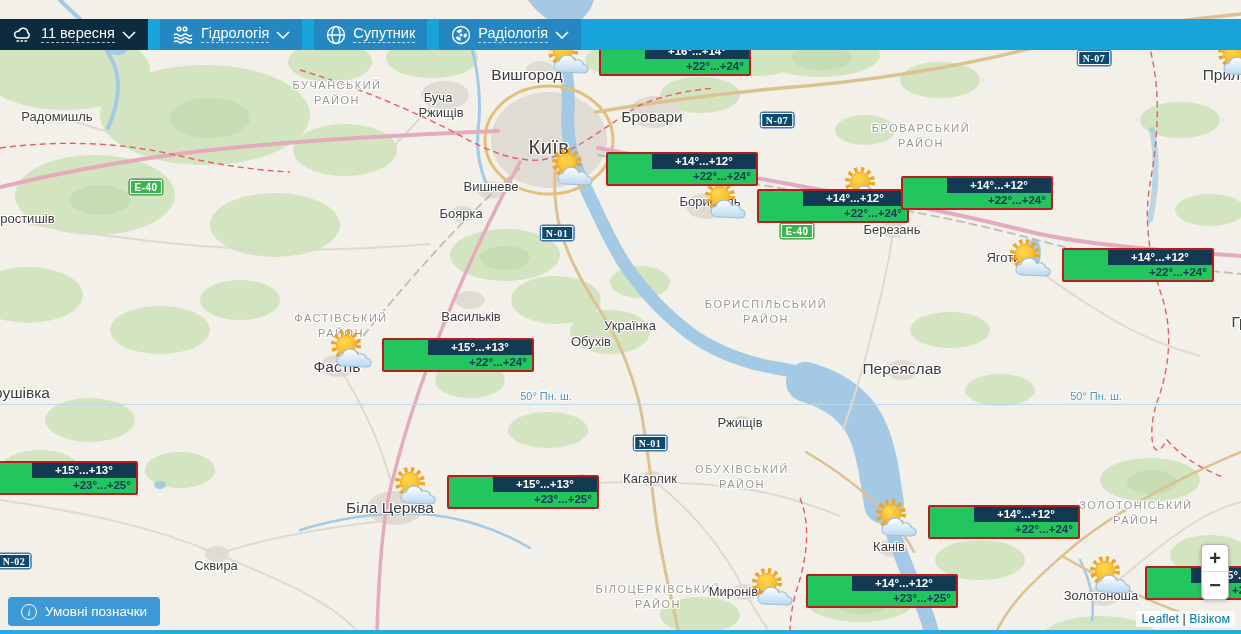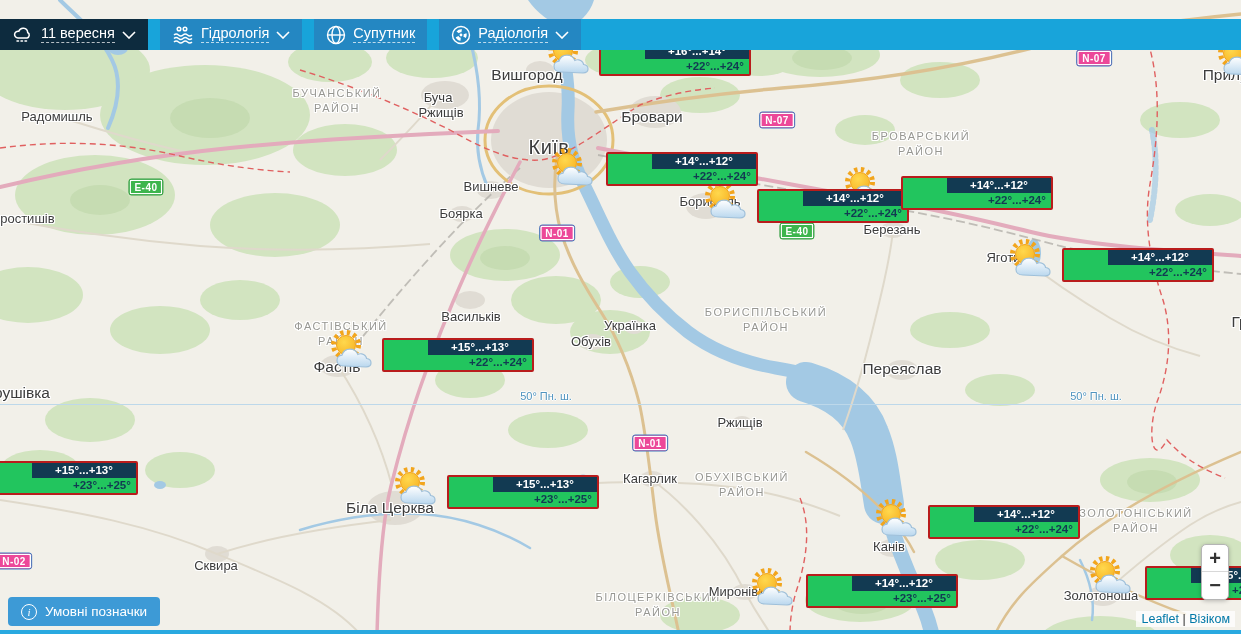--- a/index.html
+++ b/index.html
@@ -27,27 +27,27 @@
              text-shadow:1px 0 0 #fff,-1px 0 0 #fff,0 1px 0 #fff,0 -1px 0 #fff;}
 
   .city,.district{position:absolute;transform:translate(-50%,-50%);white-space:nowrap;z-index:3;
        color:#3c3c3c;
        text-shadow:1px 0 0 #fff,-1px 0 0 #fff,0 1px 0 #fff,0 -1px 0 #fff,
                    1px 1px 0 #fff,-1px -1px 0 #fff,1px -1px 0 #fff,-1px 1px 0 #fff;}
   .city.md{font-size:13px;}
   .city.lg{font-size:15.5px;}
   .city.xl{font-size:20px;letter-spacing:.5px;}
   .district{font-size:11px;color:#979792;letter-spacing:1.5px;text-align:center;
-            line-height:15px;z-index:2;margin-top:8px;}
+            line-height:15px;z-index:2;}
 
   .badge{position:absolute;transform:translate(-50%,-50%);z-index:4;
          font-size:10px;font-weight:bold;color:#fff;letter-spacing:.5px;
          padding:2px 5px;border-radius:3px;box-shadow:inset 0 0 0 1.5px #fff;}
   .badge.euro{background:#3db54d;border:1px solid #2f9c3e;}
-  .badge.nat{background:#ec4899;border:1px solid #3c79bd;}
+  .badge.nat{background:#0c4a6e;border:1px solid #3c79bd;font-family:Liberation Serif, serif;}
 
   .wicon{position:absolute;transform:translate(-50%,-50%);z-index:5;}
   .wlabel{position:absolute;z-index:6;border:2px solid #b91c1c;border-radius:2px;
           background:#22c55e;font-size:11.5px;font-weight:bold;line-height:15px;
           text-align:center;min-width:74px;white-space:nowrap;padding-left:44px;}
   .wlabel .top{background:#123a52;color:#fff;padding:0 5px;}
   .wlabel .bot{color:#123a52;padding:0 5px;margin-left:36px;}
 
   
   .legend-btn{position:absolute;left:8px;top:597px;z-index:20;height:29px;

